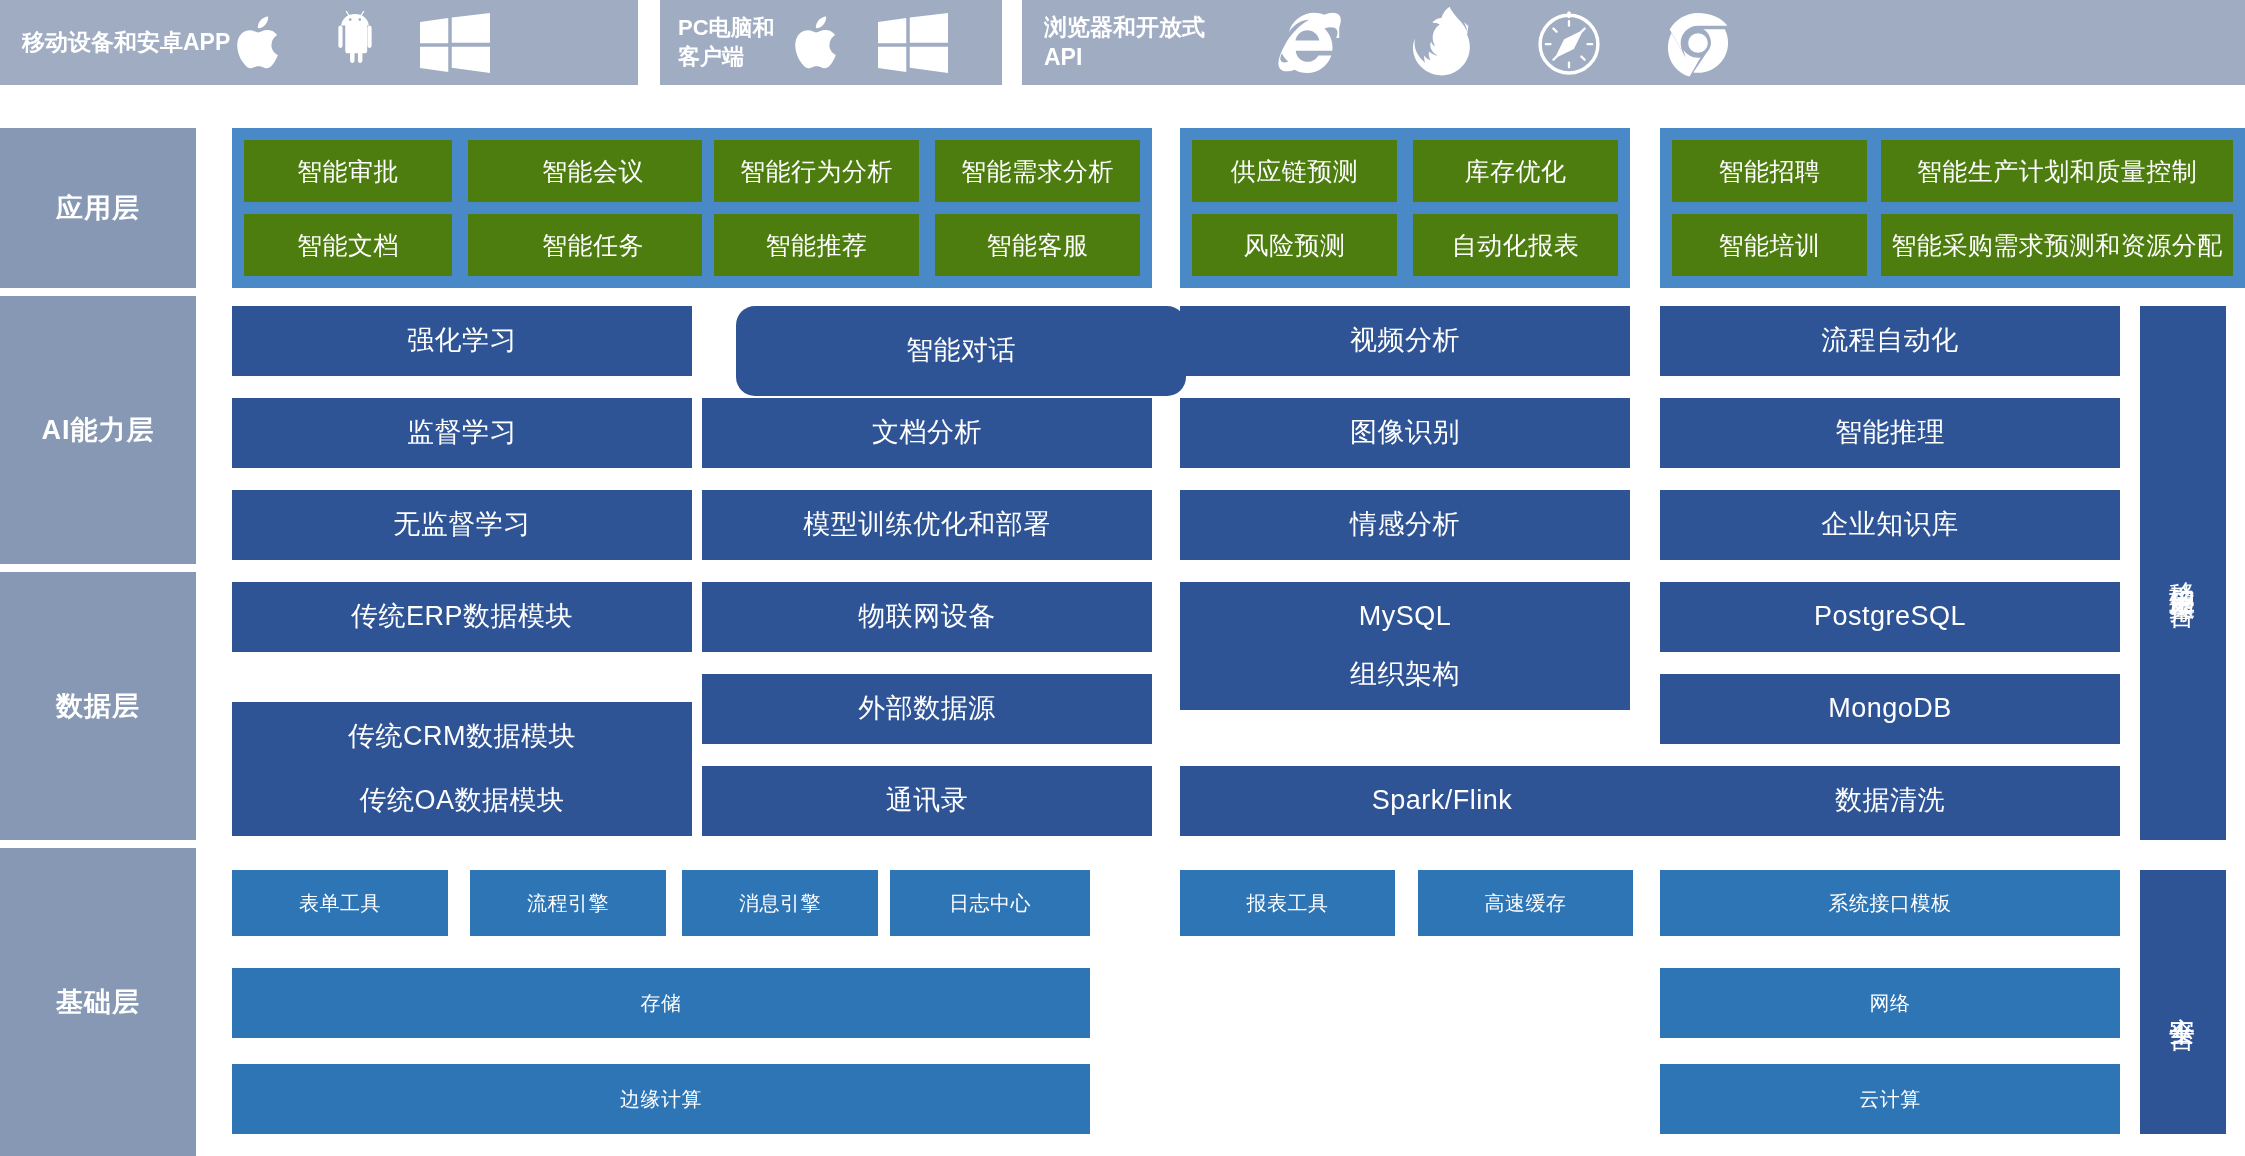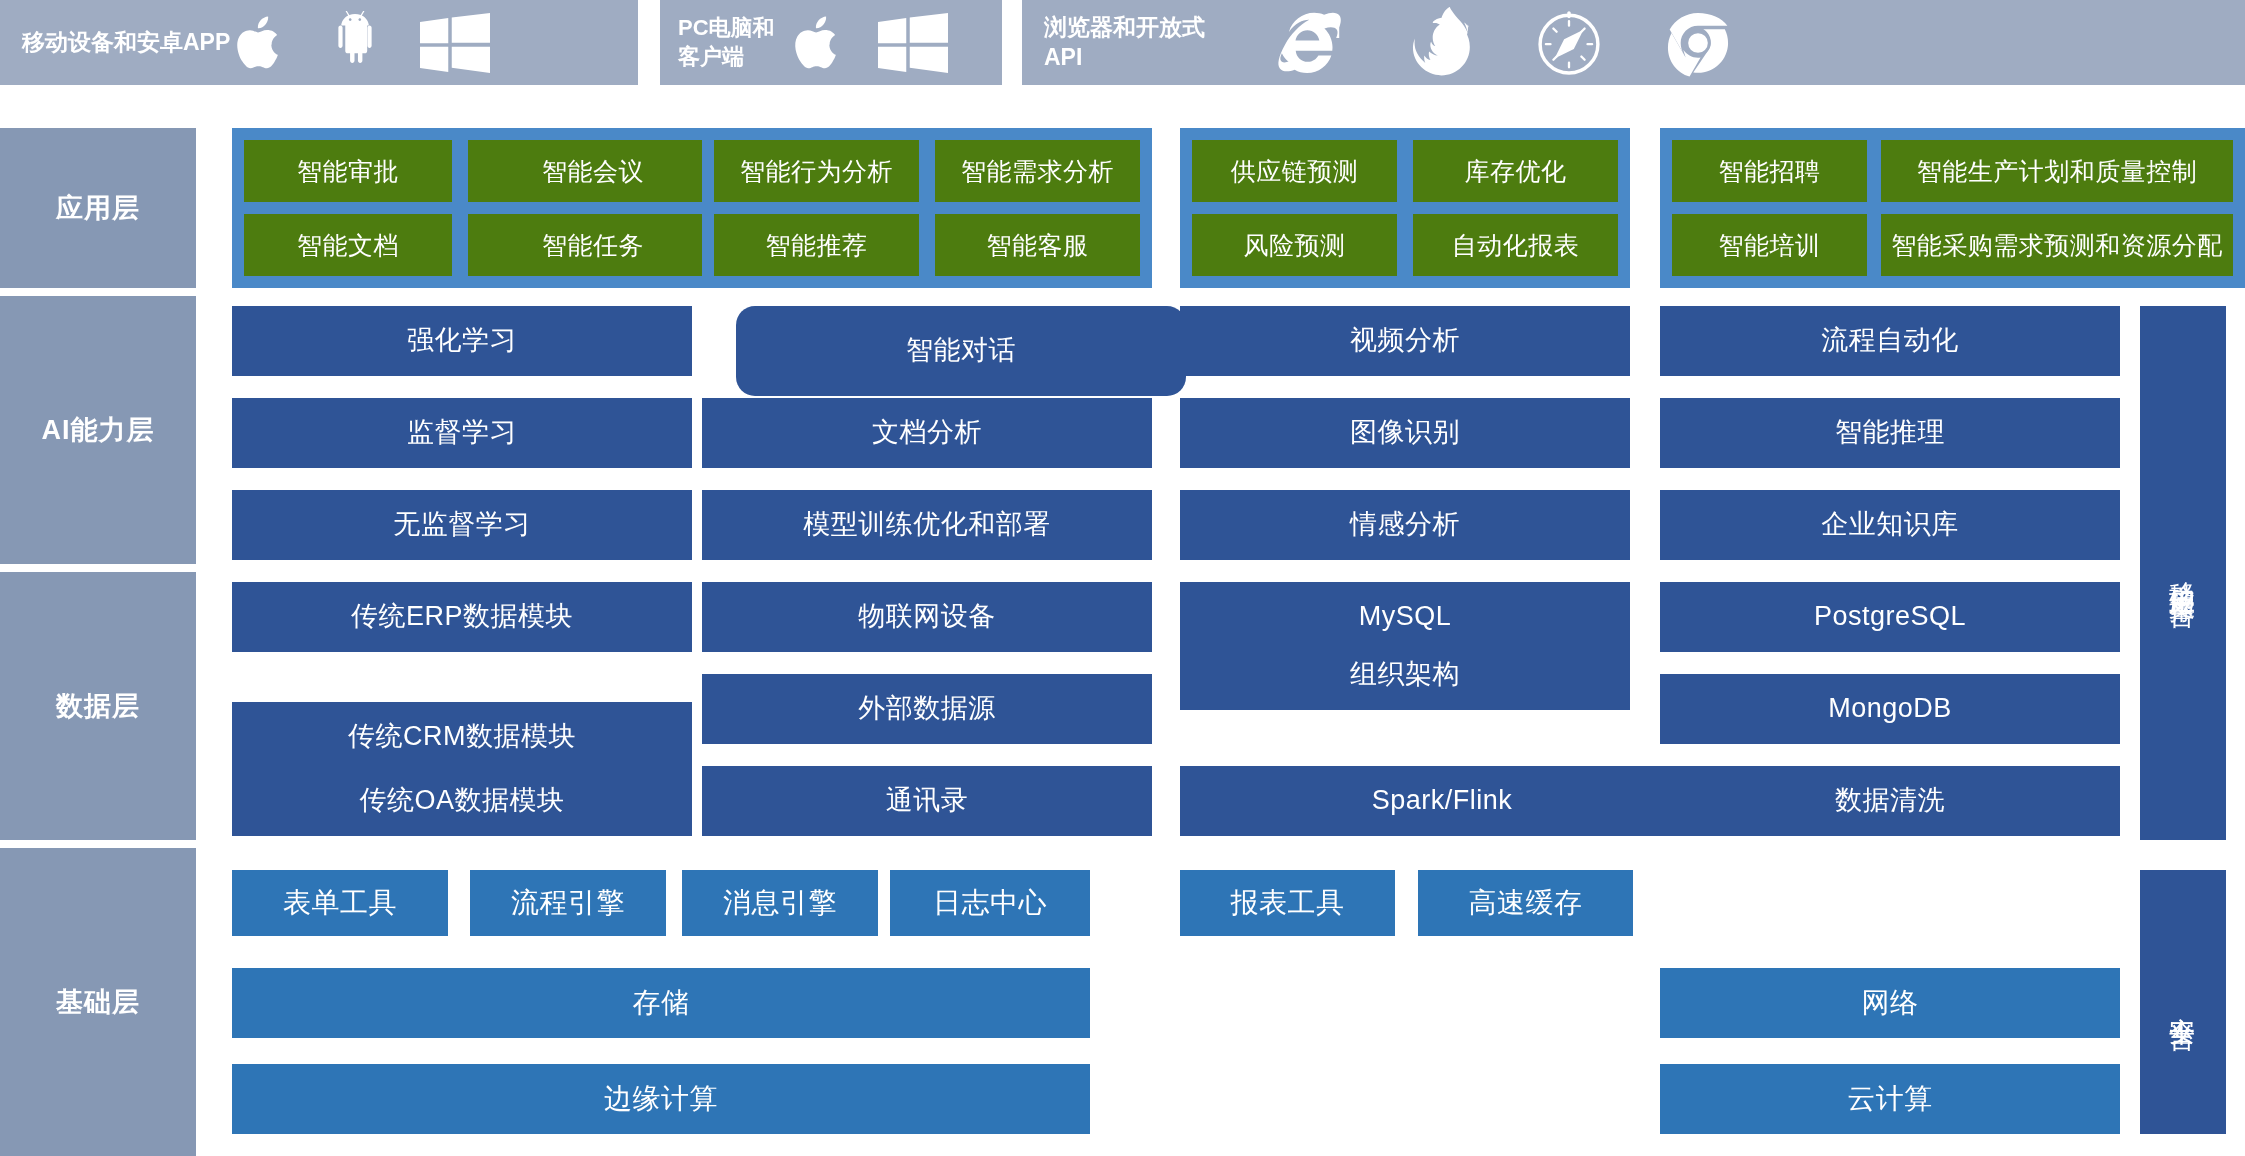--- a/index.html
+++ b/index.html
@@ -42,21 +42,21 @@
   
   .app-group { position: absolute; background: #4A89C8; }
   .app-cell {
     position: absolute; background: #4d7c0f; font-size: 25px;
   }
 
   
   .dk { position: absolute; background: #2F5496; font-size: 27px; }
 
   
-  .lt { position: absolute; background: #2E75B6; font-size: 28px; }
+  .lt { position: absolute; background: #2E75B6; font-size: 20px; }
 
   
   .vbar {
     position: absolute; background: #2F5496; color: #fff;
     display: flex; align-items: center; justify-content: center;
     font-size: 26px; letter-spacing: 3px; font-weight: 400;
   }
   .vbar span {
     writing-mode: vertical-rl; text-orientation: upright;
     white-space: nowrap;
@@ -206,20 +206,21 @@
   <div class="bx dk" style="left:1660px; top:582px; width:460px; height:70px;">PostgreSQL</div>
   <div class="bx dk" style="left:1660px; top:674px; width:460px; height:70px;">MongoDB</div>
   <div class="bx dk" style="left:1660px; top:766px; width:460px; height:70px;">数据清洗</div>
 
   <div class="bx lt" style="left:232px; top:870px; width:216px; height:66px;">表单工具</div>
   <div class="bx lt" style="left:470px; top:870px; width:196px; height:66px;">流程引擎</div>
   <div class="bx lt" style="left:682px; top:870px; width:196px; height:66px;">消息引擎</div>
   <div class="bx lt" style="left:890px; top:870px; width:200px; height:66px;">日志中心</div>
   <div class="bx lt" style="left:1180px; top:870px; width:215px; height:66px;">报表工具</div>
   <div class="bx lt" style="left:1418px; top:870px; width:215px; height:66px;">高速缓存</div>
+  <div class="bx lt" style="left:1660px; top:870px; width:460px; height:66px;">系统接口模板</div>
 
   <div class="bx lt" style="left:232px; top:968px; width:858px; height:70px;">存储</div>
   <div class="bx lt" style="left:232px; top:1064px; width:858px; height:70px;">边缘计算</div>
   <div class="bx lt" style="left:1660px; top:968px; width:460px; height:70px;">网络</div>
   <div class="bx lt" style="left:1660px; top:1064px; width:460px; height:70px;">云计算</div>
 
   <div class="vbar" style="left:2140px; top:306px; width:86px; height:534px;">
     <span>移动应用支撑平台</span>
   </div>
   <div class="vbar" style="left:2140px; top:870px; width:86px; height:264px;">

